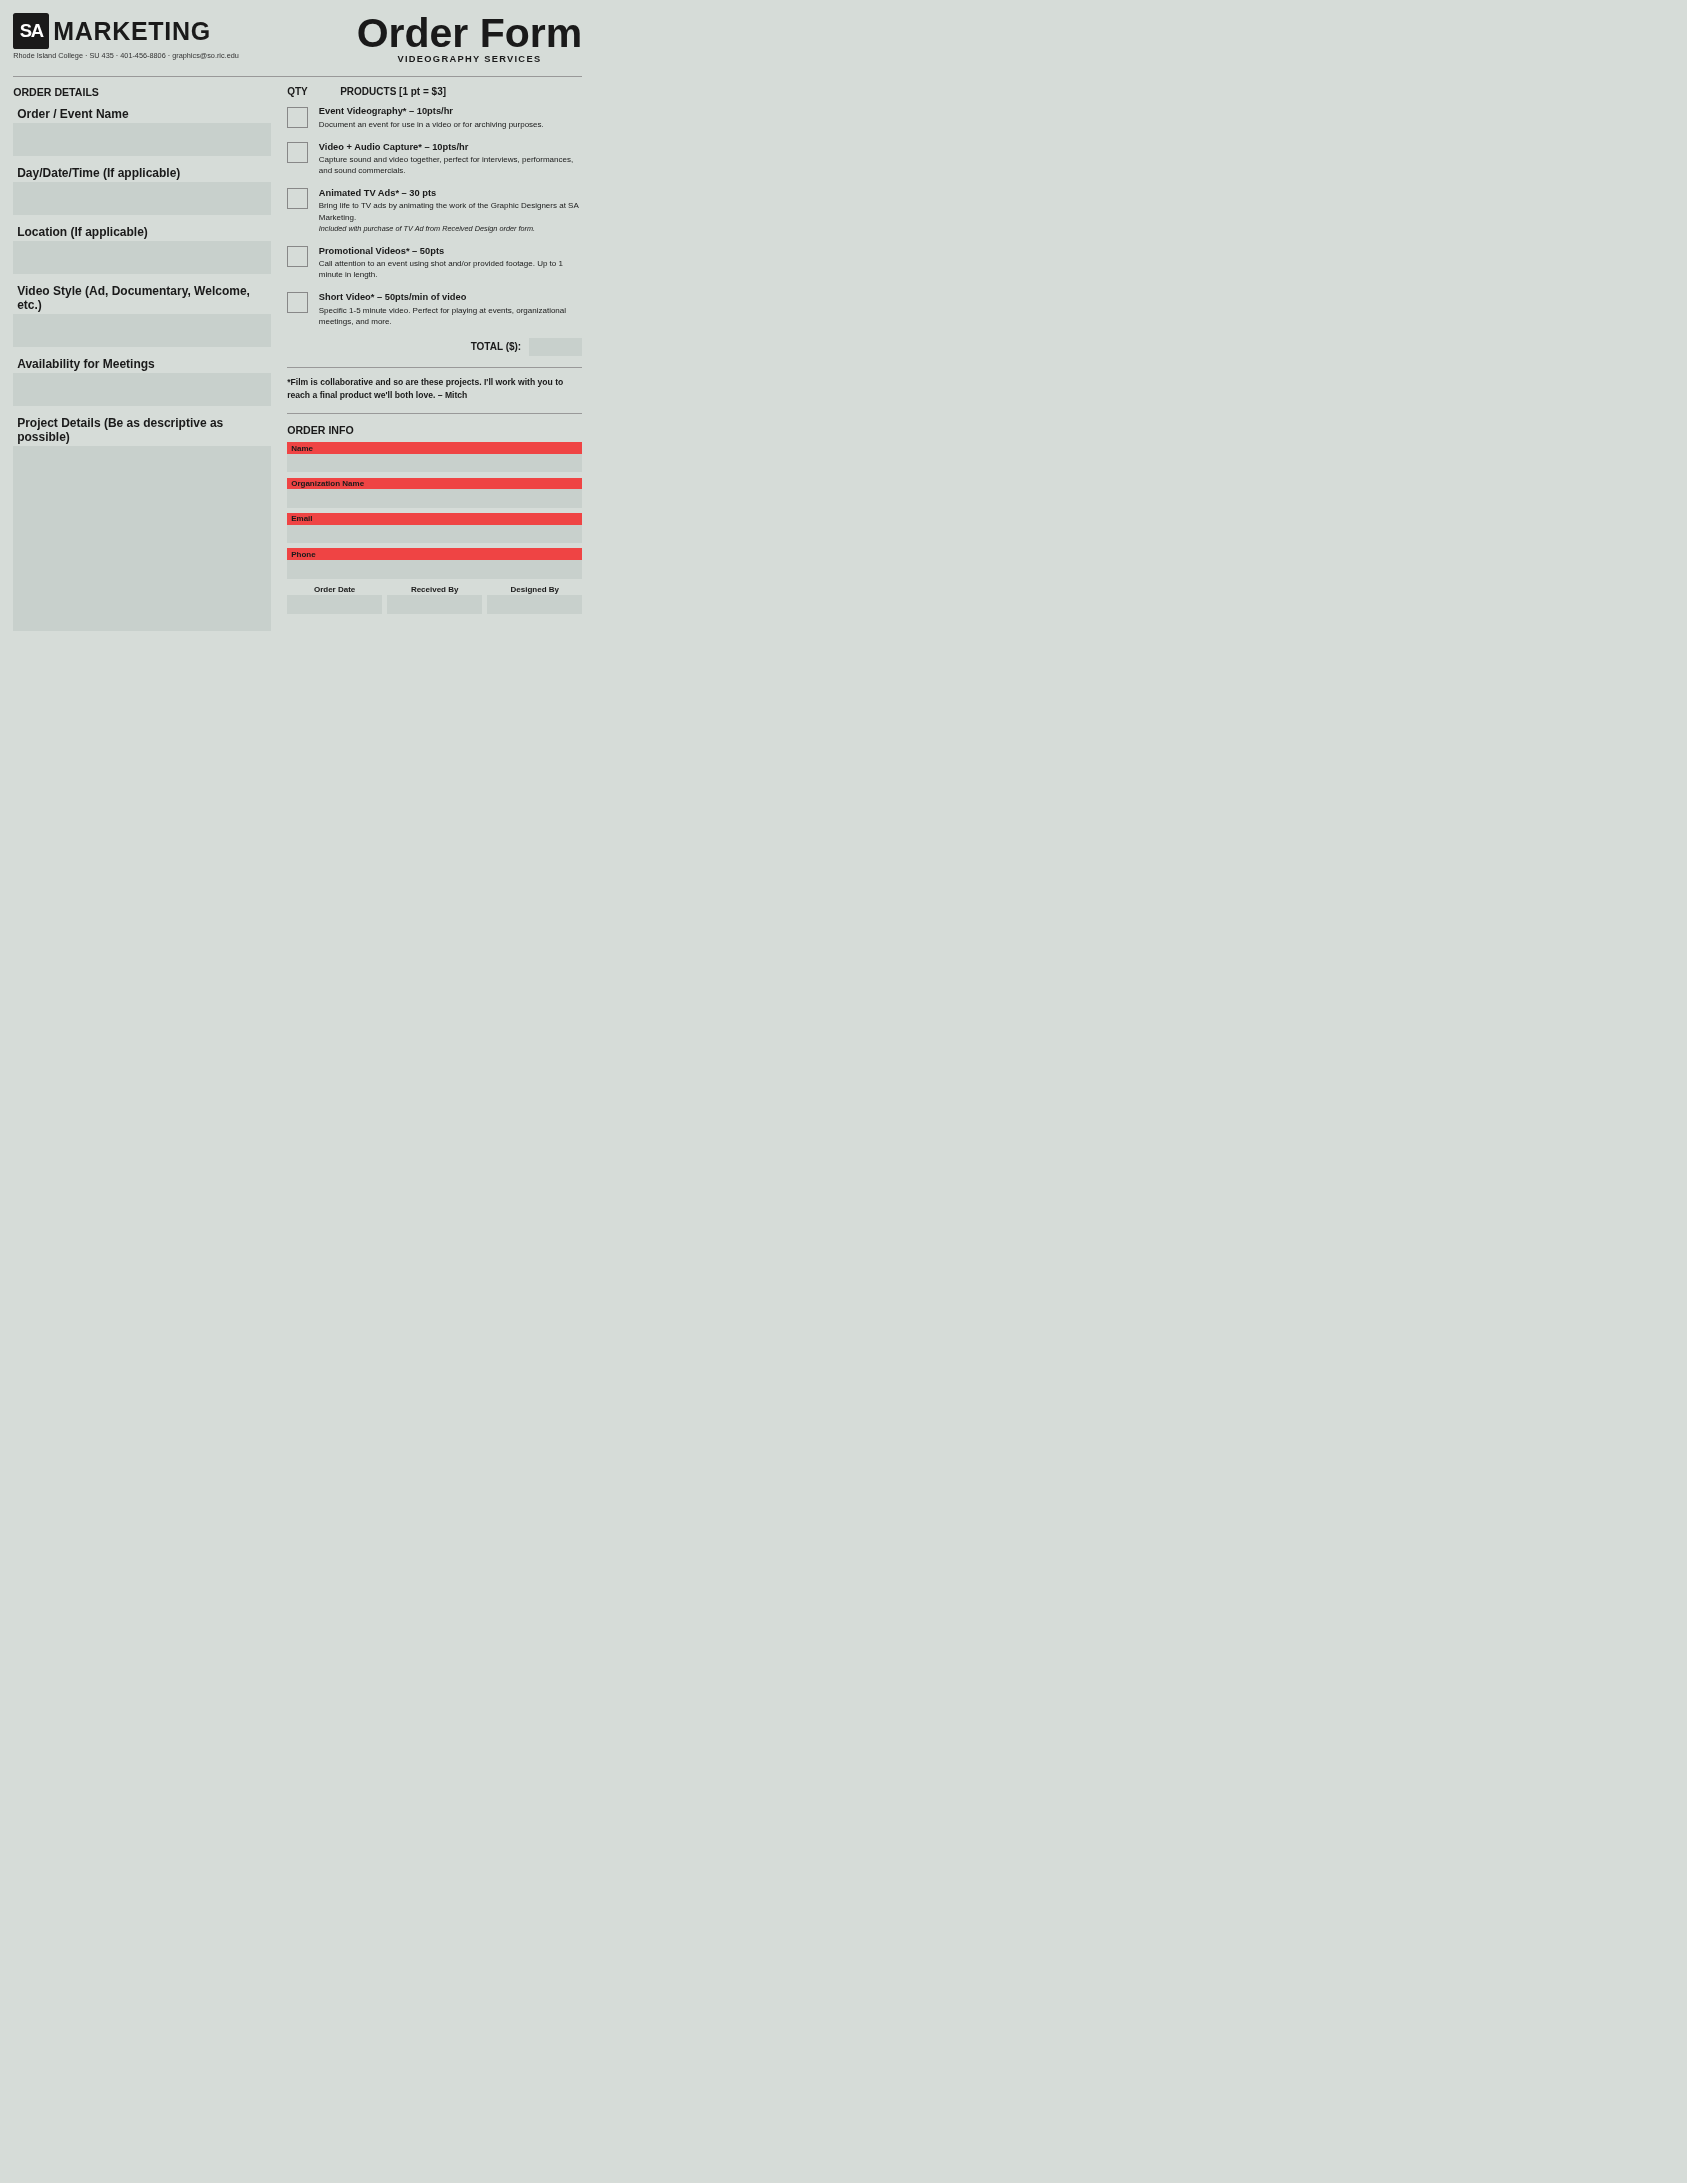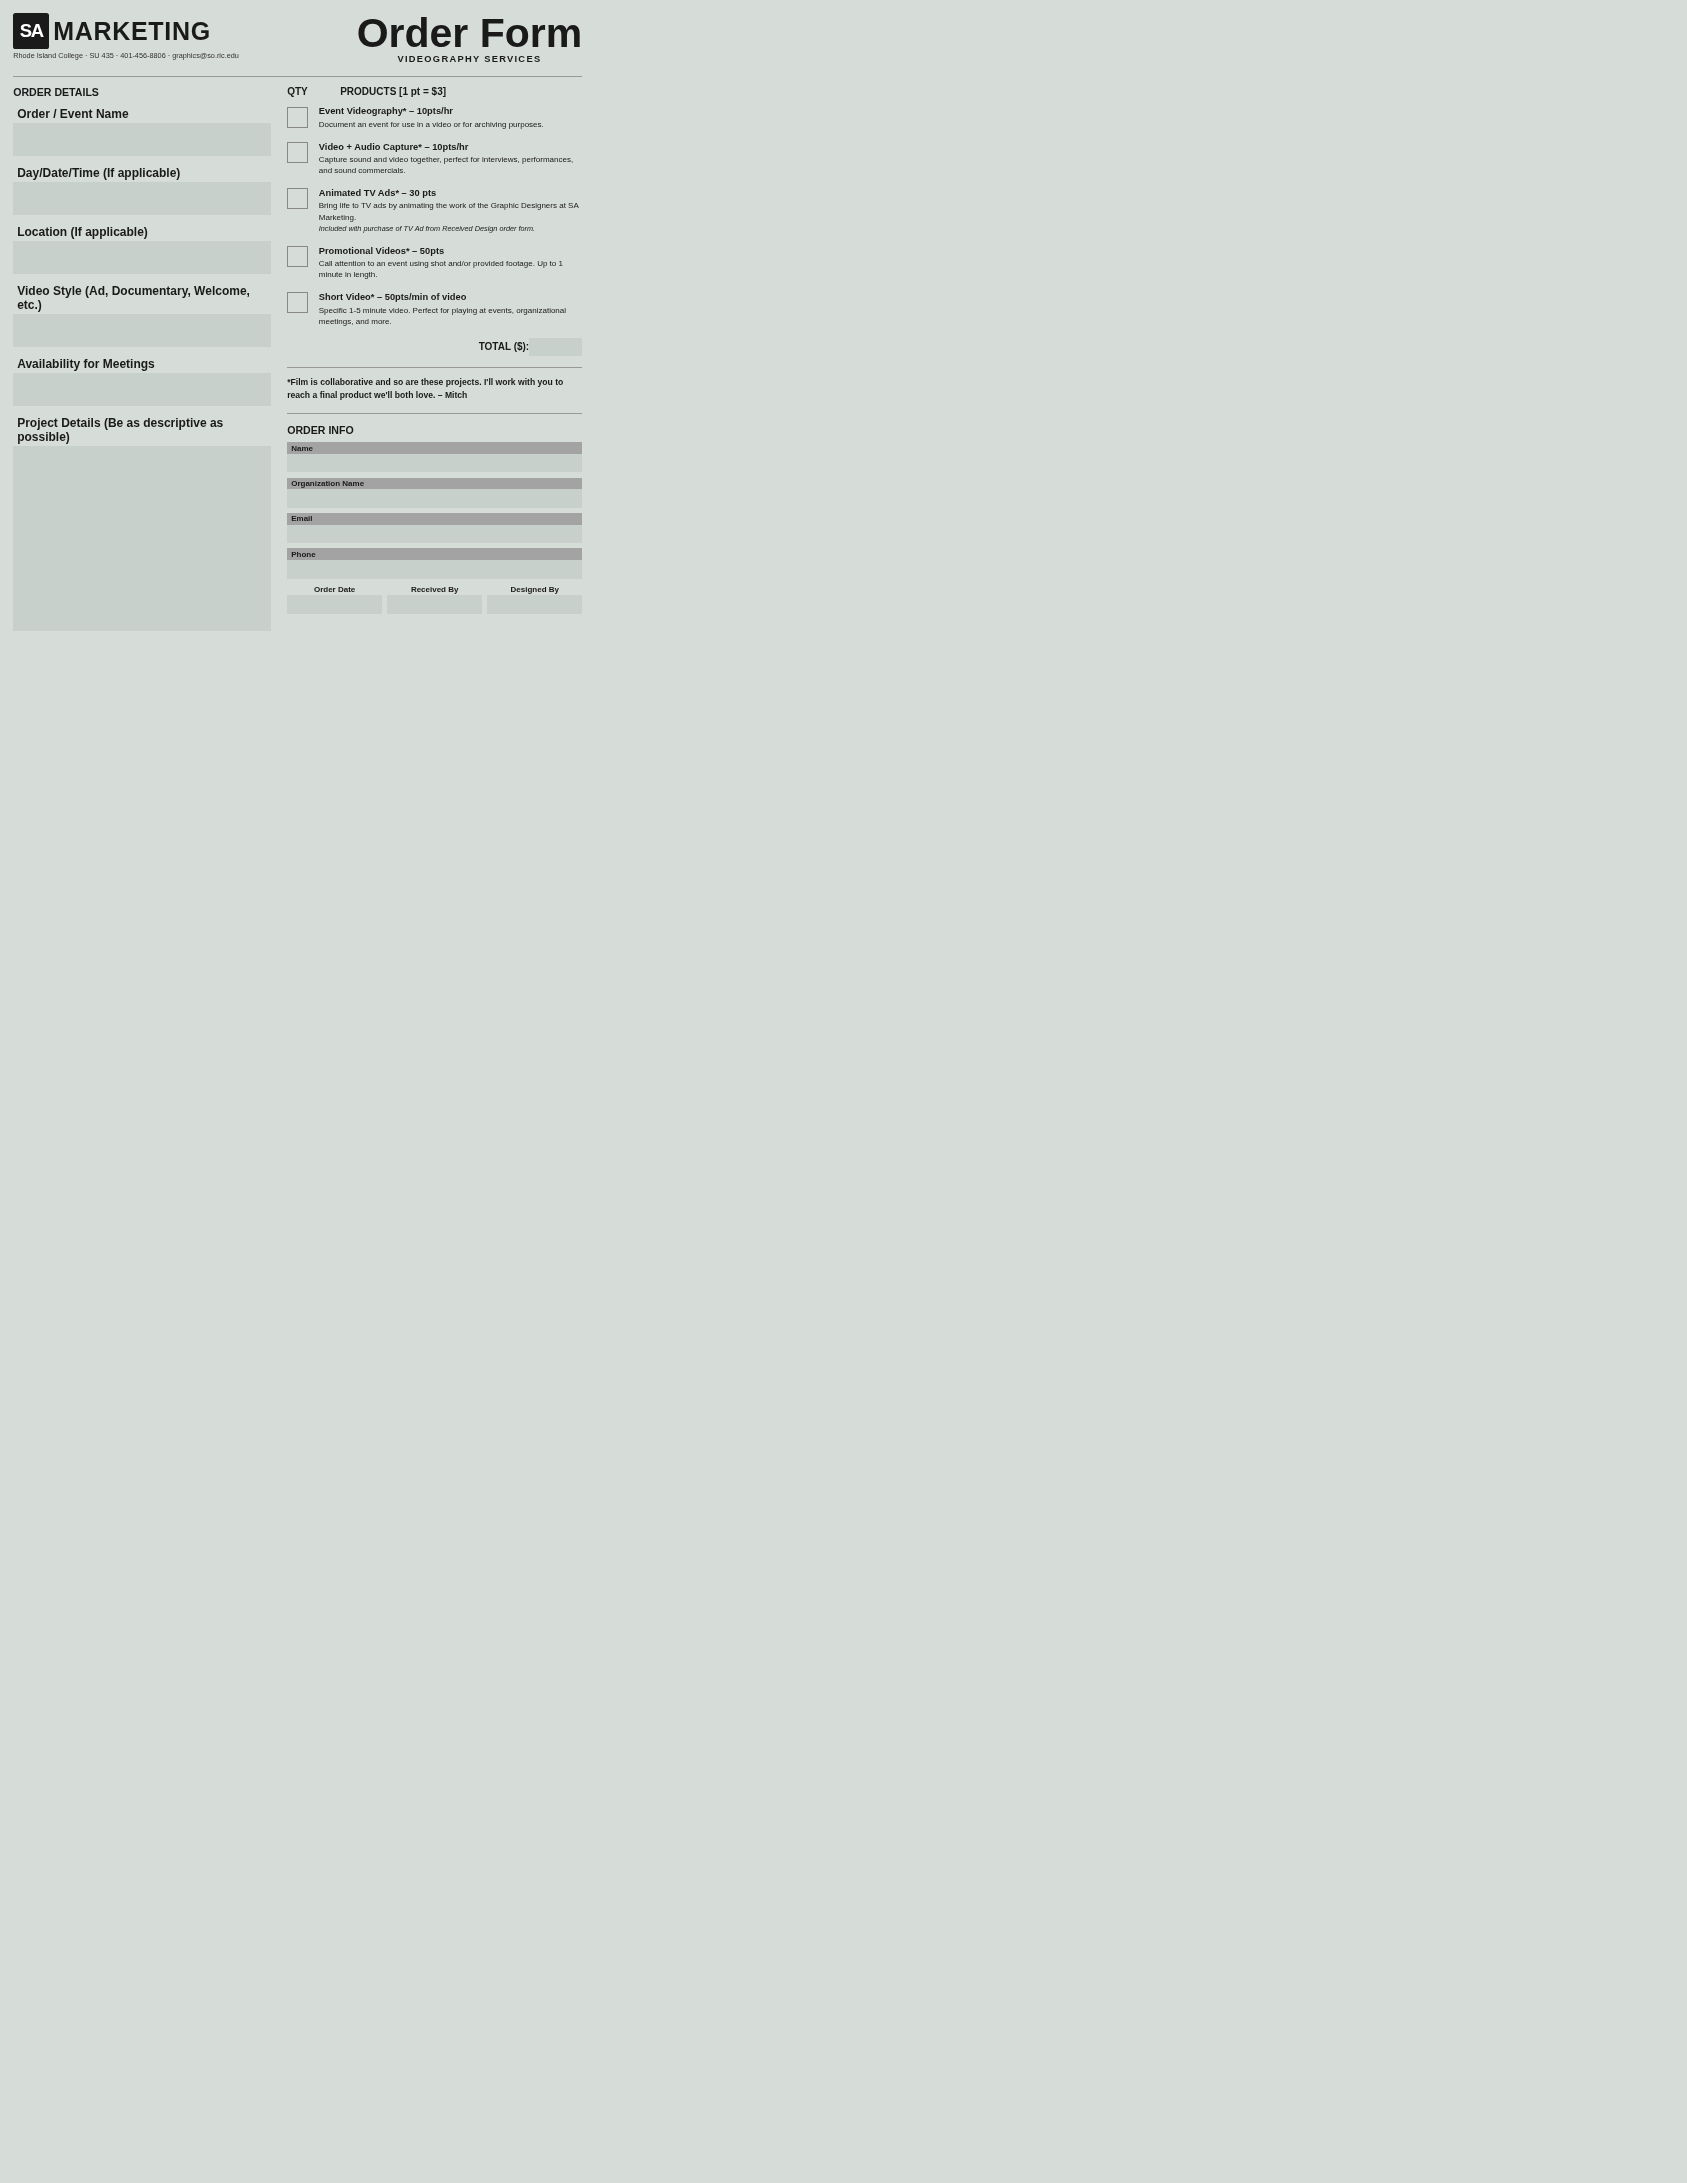--- a/index.html
+++ b/index.html
@@ -183,20 +183,21 @@
       font-style: italic;
       font-size: 7.3px;
       color: #1a1a1a;
     }
 
     
     .total-row {
       display: flex;
       justify-content: flex-end;
       align-items: center;
+      gap: 8px;
       margin-top: 5.3px;
       margin-bottom: 10.6px;
     }
     .total-label {
       font-size: 10px;
       font-weight: 900;
       color: #1a1a1a;
     }
     .total-box {
       background: #c8d0cc;
@@ -220,21 +221,21 @@
       color: #1a1a1a;
       margin-bottom: 6.6px;
     }
     .info-field-group {
       margin-bottom: 5.3px;
     }
     .info-field-label {
       font-size: 8px;
       font-weight: 700;
       color: #1a1a1a;
-      background: #a3a3a3;
+      background: #ef4444;
       padding: 1.3px 4px;
       display: block;
     }
     .info-field-input {
       background: #c8d0cc;
       width: 100%;
       height: 18.5px;
       border: none;
       outline: none;
       font-size: 8px;

